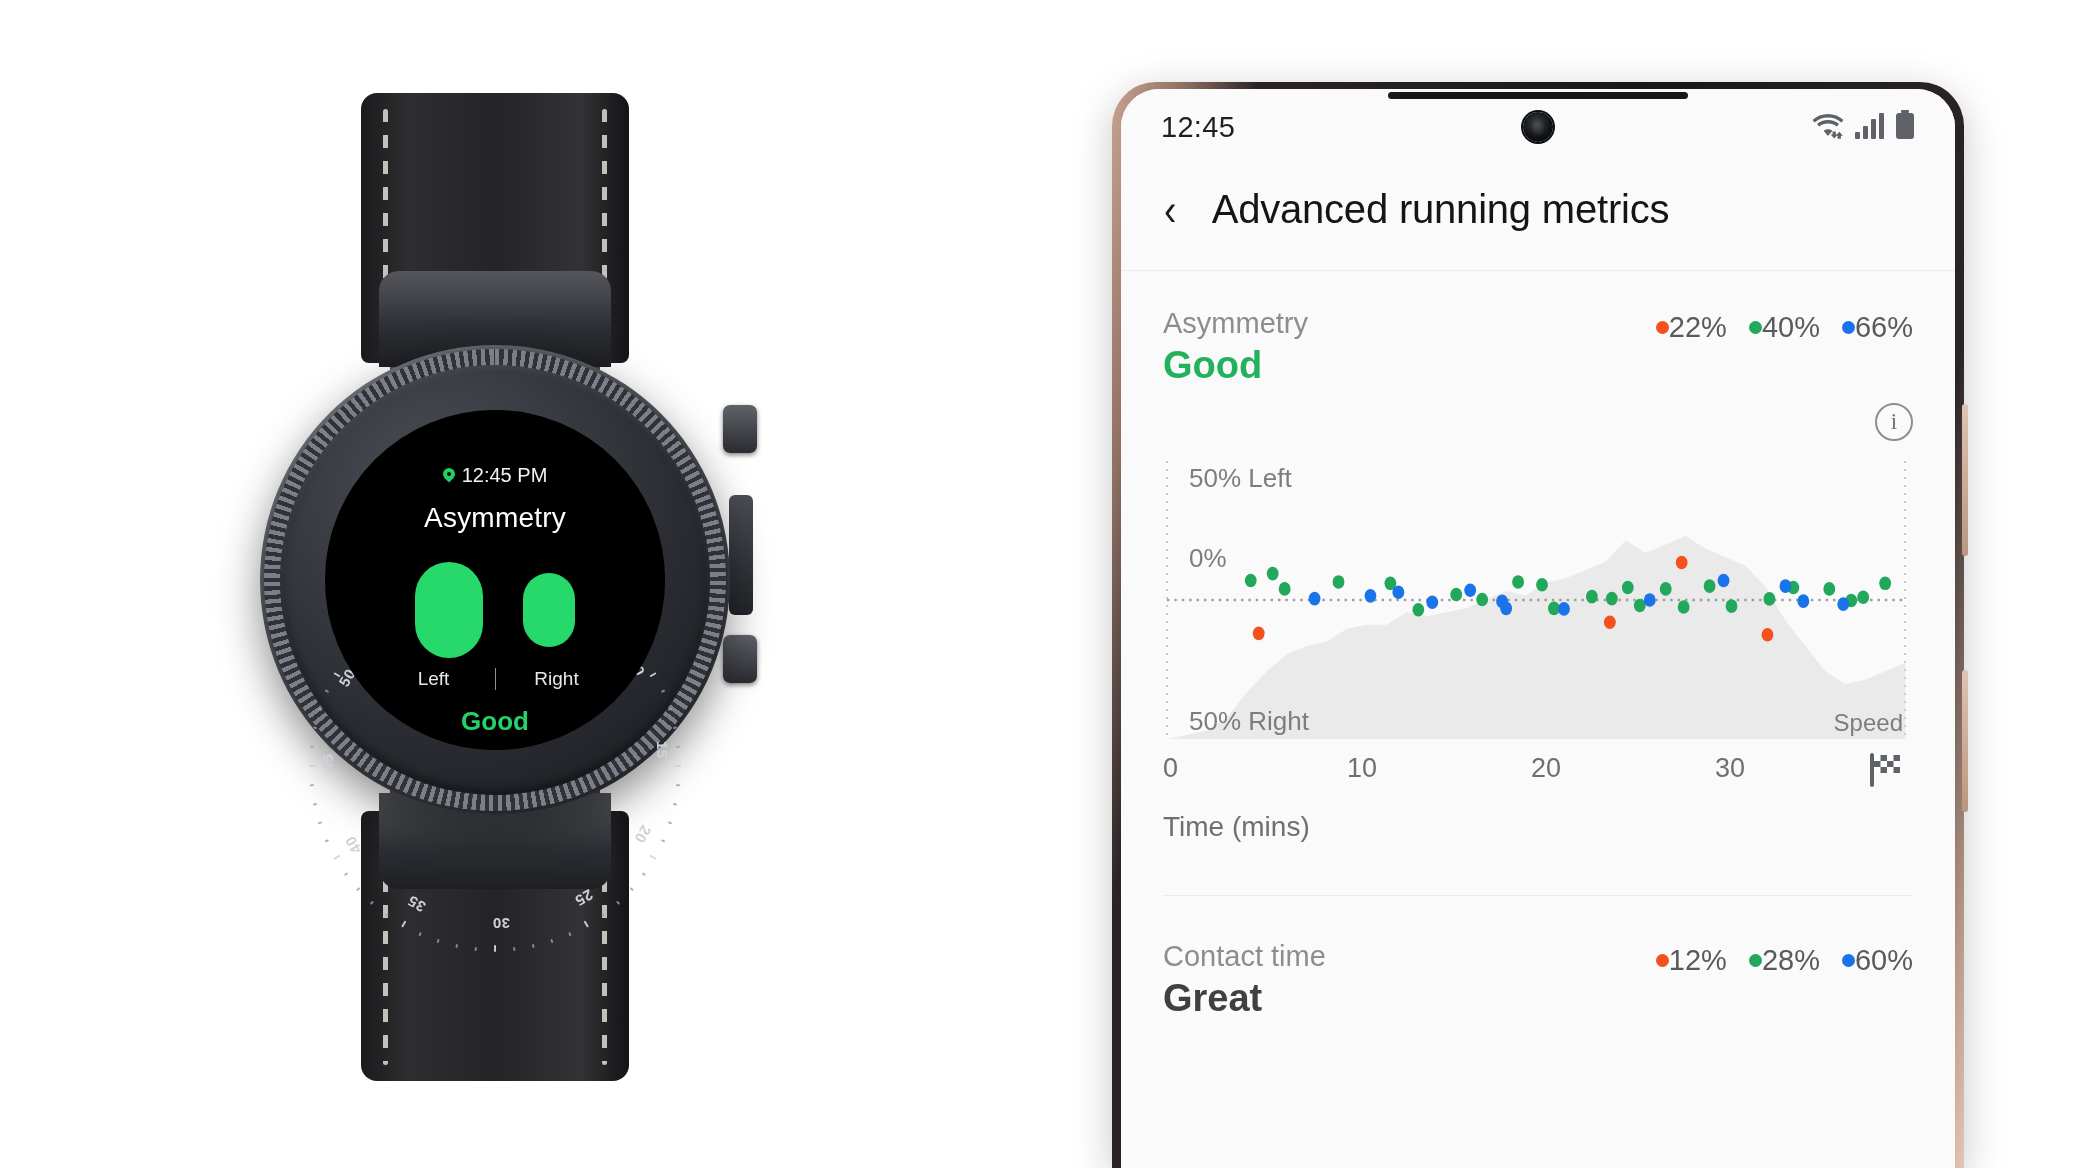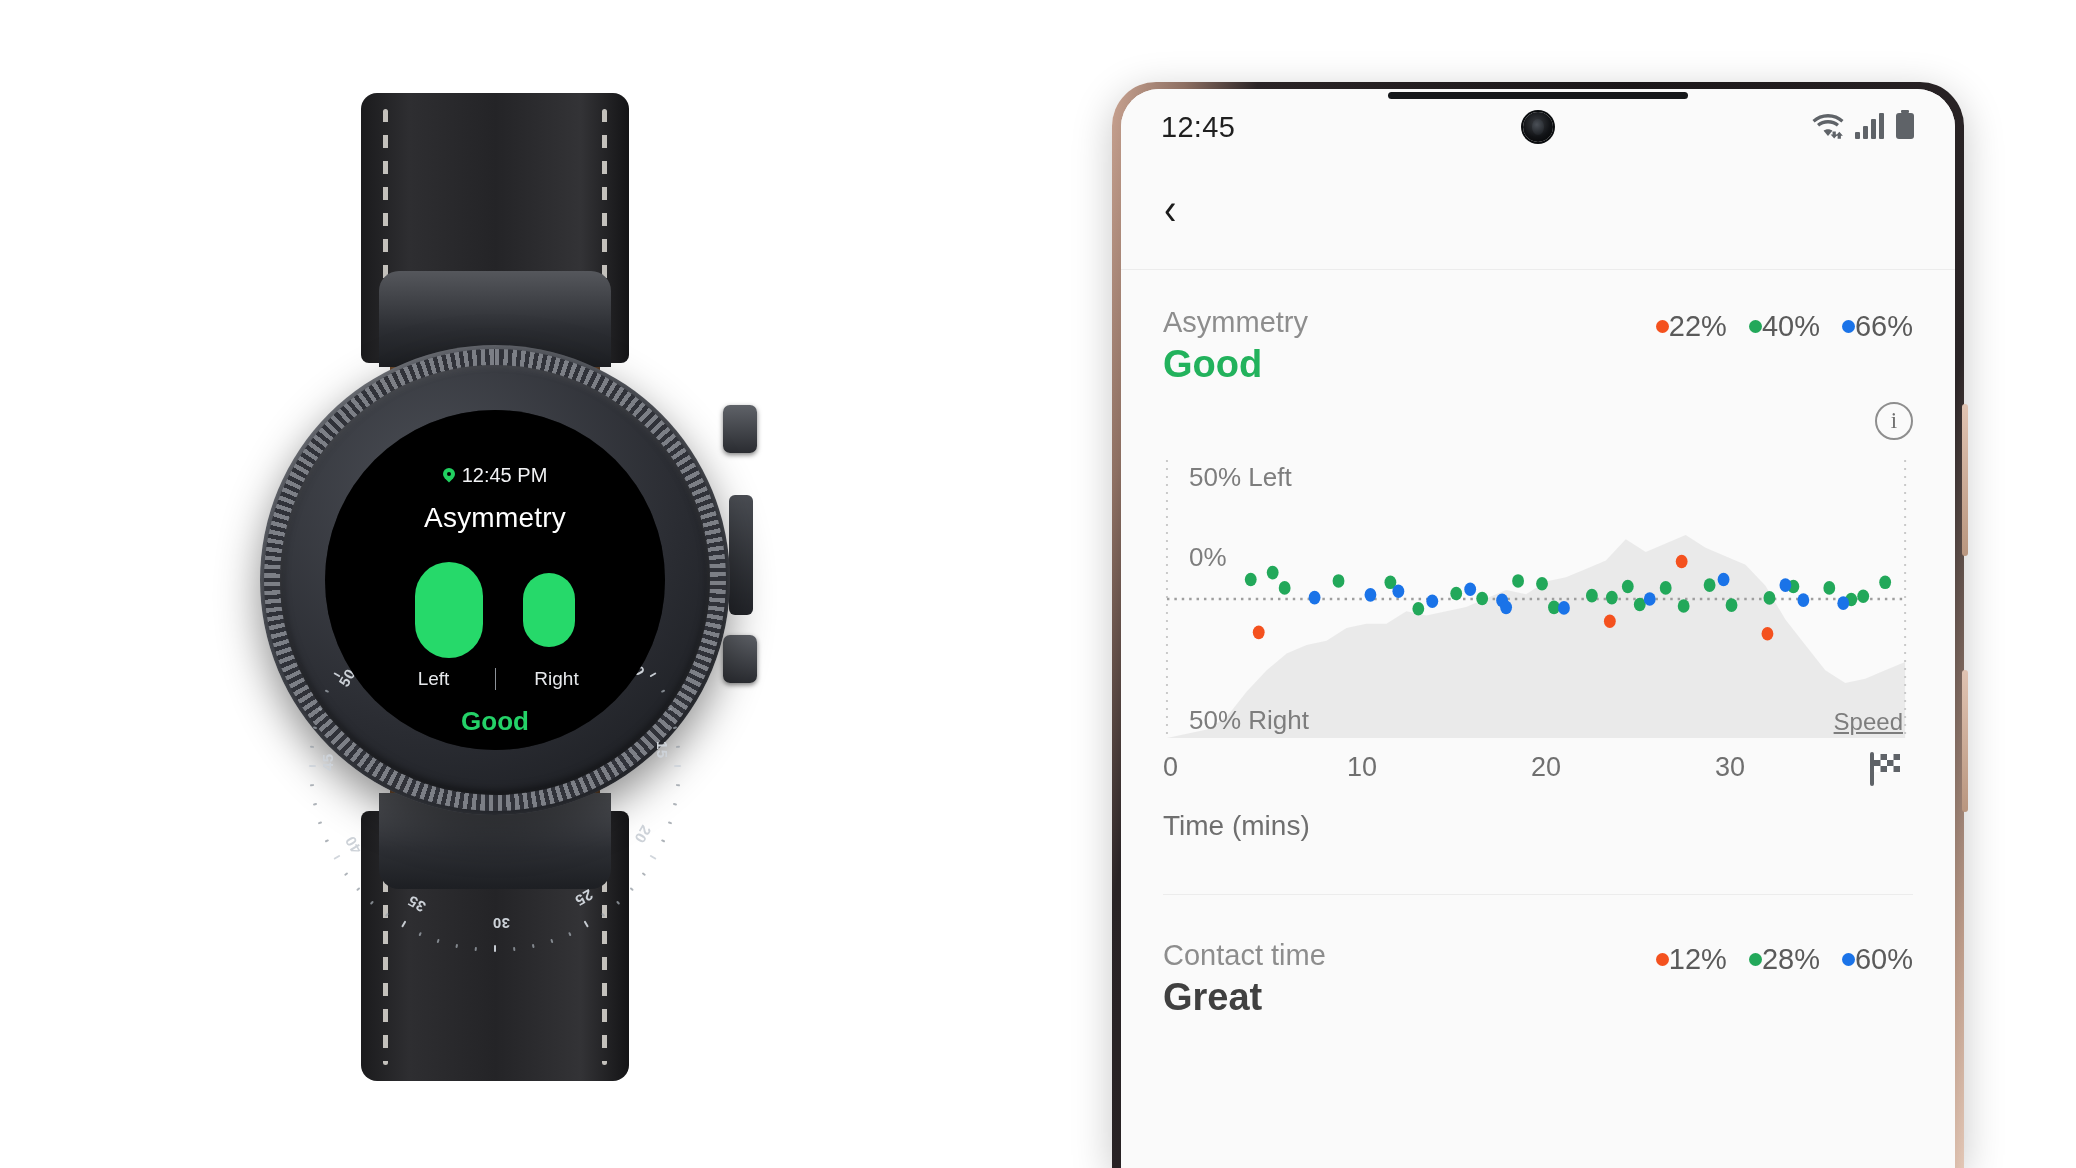--- a/index.html
+++ b/index.html
@@ -132,21 +132,21 @@
   .info-ic { width: 38px; height: 38px; border-radius: 50%; border: 2px solid #8e8e8e;
              display: flex; align-items: center; justify-content: center;
              font-size: 23px; color: #6f6f6f; font-family: "Liberation Serif", serif; cursor: pointer; }
 
   .chartbox { position: relative; width: 100%; height: 286px; margin-top: 8px; }
   .chart-svg { display: block; width: 100%; height: 100%; }
   .cl { position: absolute; font-size: 26px; color: #7d7d7d; pointer-events: none; }
   .c-50l { left: 26px; top: 6px; }
   .c-0  { left: 26px; top: 86px; }
   .c-50r { left: 26px; bottom: 6px; }
-  .c-speed { right: 10px; bottom: 6px; font-size: 24px; text-decoration: underline; }
+  .c-speed { right: 10px; bottom: 6px; font-size: 24px; }
 
   .xaxis { position: relative; height: 56px; margin-top: 6px; }
   .xt { position: absolute; font-size: 27px; color: #6f6f6f; top: 4px; }
   .flag { position: absolute; right: 6px; top: 0px; }
   .xlabel { font-size: 28px; color: #6f6f6f; margin-top: 6px; }
 
   .secdiv { height: 1px; background: #ececec; margin: 52px 0 0 0; }
   .section2 { padding: 44px 42px 0 42px; background: #fafafa; }
 </style>
 </head>
@@ -447,20 +447,21 @@
             <svg width="20" height="30" viewBox="0 0 20 30">
               <rect x="6" y="0" width="8" height="3" rx="1" fill="#5f6368"></rect>
               <rect x="1" y="3" width="18" height="26" rx="3" fill="#5f6368"></rect>
             </svg>
           </span>
         </div>
       </div>
 
       <div class="header">
         <div class="back">‹</div>
+        <div class="h-title">Advanced running metrics</div>
       </div>
       <div class="hdiv"></div>
 
       <div class="section">
         <div class="sec-head">
           <div>
             <div class="sec-name">Asymmetry</div>
             <div class="sec-status" id="asym-status" style="color: rgb(34, 178, 92);">Good</div>
           </div>
           <div class="legend">

